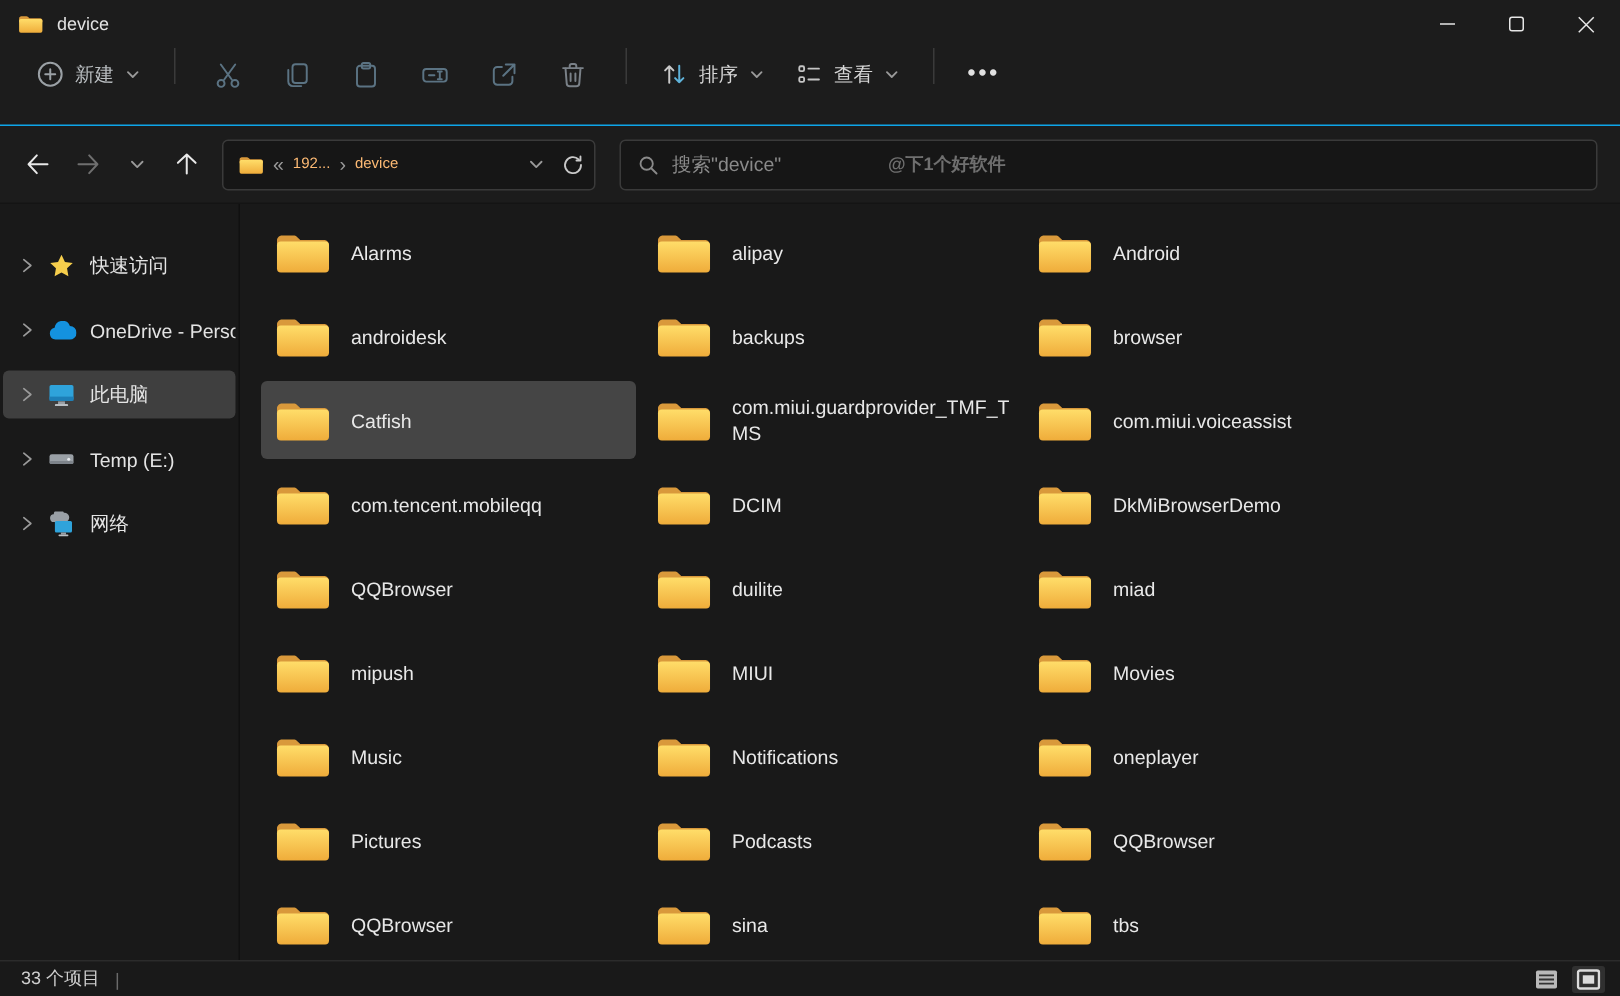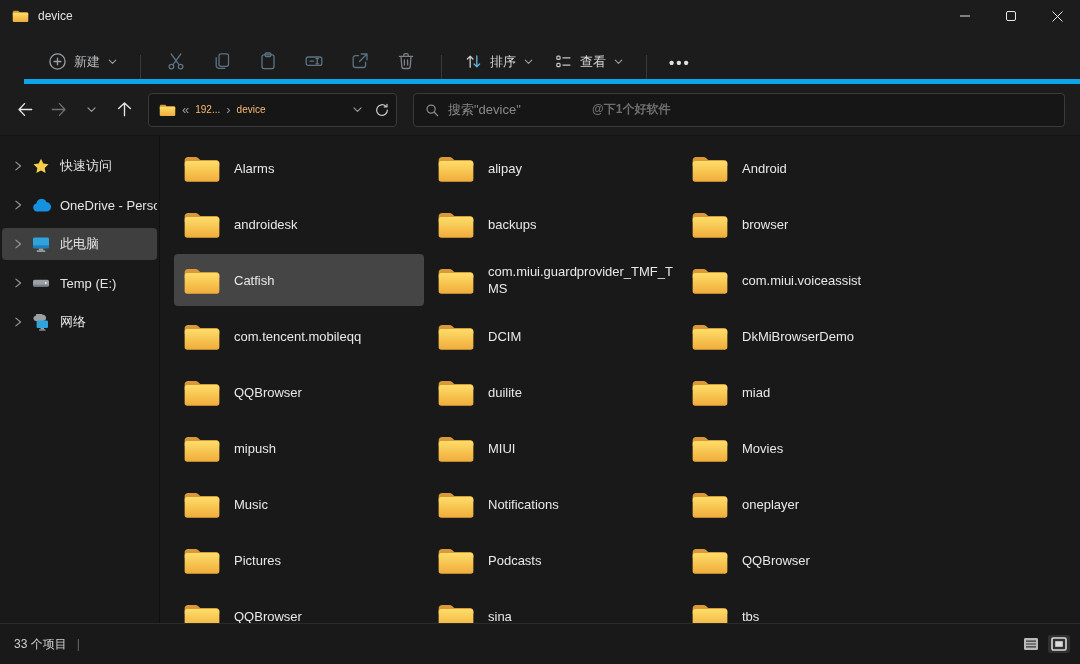--- a/index.html
+++ b/index.html
@@ -12,21 +12,21 @@
   .window { width:1080px; height:664px; display:flex; flex-direction:column; background:#1c1c1c; }
 
   
   .titlebar { height:32px; display:flex; align-items:center; padding-left:12px; background:#1c1c1c; }
   .titlebar .app-ic { width:18px; height:15px; margin-right:8px; display:flex; }
   .titlebar .title { font-size:12px; color:#e2e2e2; }
   .win-controls { margin-left:auto; display:flex; height:100%; }
   .win-btn { width:46px; height:32px; display:flex; align-items:center; justify-content:center; background:transparent; border:none; cursor:default; }
 
   
-  .commandbar { height:52px; display:flex; align-items:flex-end; padding:0 10px 0 14px; background:#1c1c1c; border-bottom:5px solid #0ea5e9;margin-left:24px; }
+  .commandbar { height:52px; display:flex; align-items:flex-start; padding:0 10px 0 14px; background:#1c1c1c; border-bottom:1px solid #0ea5e9; }
   .cmd-btn { display:flex; align-items:center; gap:7px; background:transparent; border:none; padding:8px 10px; border-radius:4px; }
   .cmd-btn .lbl { font-size:13px; color:#b9bdc0; }
   .cmd-ic-btn { width:46px; height:36px; display:flex; align-items:center; justify-content:center; background:transparent; border:none; border-radius:4px; }
   .vsep { width:1px; height:24px; background:#3a3a3a; margin:0 12px; }
   .dots { letter-spacing:2px; color:#e0e0e0; font-size:15px; font-weight:bold; }
 
   
   .addressrow { height:52px; display:flex; align-items:center; padding:0 15px 0 10px; background:#1c1c1c; border-bottom:1px solid #141414; gap:2px; }
   .nav-btn { width:31px; height:31px; display:flex; align-items:center; justify-content:center; background:transparent; border:none; border-radius:4px; }
   .addr-box { width:249px; height:34px; margin-left:6px; display:flex; align-items:center; background:#161616; border:1px solid #3a3a3a; border-radius:4px; padding:0 6px 0 10px; }
@@ -34,34 +34,34 @@
   .addr-box .crumb-sep { font-size:13px; color:#9a9a9a; padding:0 2px; }
   .addr-box .spacer { flex:1; }
   .search-box { flex:1; height:34px; margin-left:14px; display:flex; align-items:center; background:#161616; border:1px solid #3a3a3a; border-radius:4px; padding:0 10px; }
   .search-box input { background:transparent; border:none; outline:none; color:#d8d8d8; font-size:13px; width:130px; margin-left:8px; font-family:"Liberation Sans",sans-serif; }
   .search-box input::placeholder { color:#8a8a8a; }
   .watermark { font-size:12px; font-weight:bold; color:#6f6f6f; margin-left:14px; }
 
   
   .body { flex:1; display:flex; background:#191919; overflow:hidden; }
   .sidebar { width:160px; padding-top:14px; flex-shrink:0; border-right:1px solid #101010; }
-  .side-item { height:32px; margin:0 2px 7px 2px; display:flex; align-items:center; padding-left:10px; border-radius:4px; cursor:default; }
+  .side-item { height:32px; margin:11px 2px 7px 2px; display:flex; align-items:center; padding-left:10px; border-radius:4px; cursor:default; }
   .side-item.selected { background:var(--sidebar-selection-bg,#3f3f3f); }
   .side-item .chev { width:16px; display:flex; flex-shrink:0; }
   .side-item .sic { width:20px; height:18px; display:flex; align-items:center; margin:0 8px 0 4px; flex-shrink:0; }
   .side-item .slbl { font-size:13px; color:#e4e4e4; white-space:nowrap; overflow:hidden; }
 
   .content { flex:1; overflow:hidden; padding:6px 0 0 14px; display:flex; flex-wrap:wrap; align-content:flex-start; align-items:flex-start; }
   .tile { width:250px; min-height:52px; margin:0 4px 4px 0; display:flex; align-items:center; gap:13px; padding:6px 4px 6px 9px; border-radius:4px; cursor:default; }
   .tile.selected { background:var(--selection-bg,#454545); }
   .tile .fic { width:38px; height:31px; flex-shrink:0; display:flex; }
   .tile .fname { font-size:13px; color:#e8e8e8; line-height:17px; word-break:break-all; display:-webkit-box; -webkit-line-clamp:2; -webkit-box-orient:vertical; overflow:hidden; }
 
   
-  .statusbar { height:41px; display:flex; align-items:center; background:#191919; border-top:1px solid #2b2b2b; padding:0 10px 0 14px; }
+  .statusbar { height:24px; display:flex; align-items:center; background:#191919; border-top:1px solid #2b2b2b; padding:0 10px 0 14px; }
   .statusbar .count { font-size:12px; color:#cfcfcf; }
   .statusbar .sdiv { font-size:12px; color:#6a6a6a; margin-left:10px; }
   .status-icons { margin-left:auto; display:flex; gap:6px; }
   .status-btn { width:22px; height:18px; display:flex; align-items:center; justify-content:center; background:transparent; border:none; }
   .status-btn.active { background:#303030; border-radius:2px; }
 
   .hidden-defs { position:absolute; width:0; height:0; }
 </style>
 </head>
 <body>

